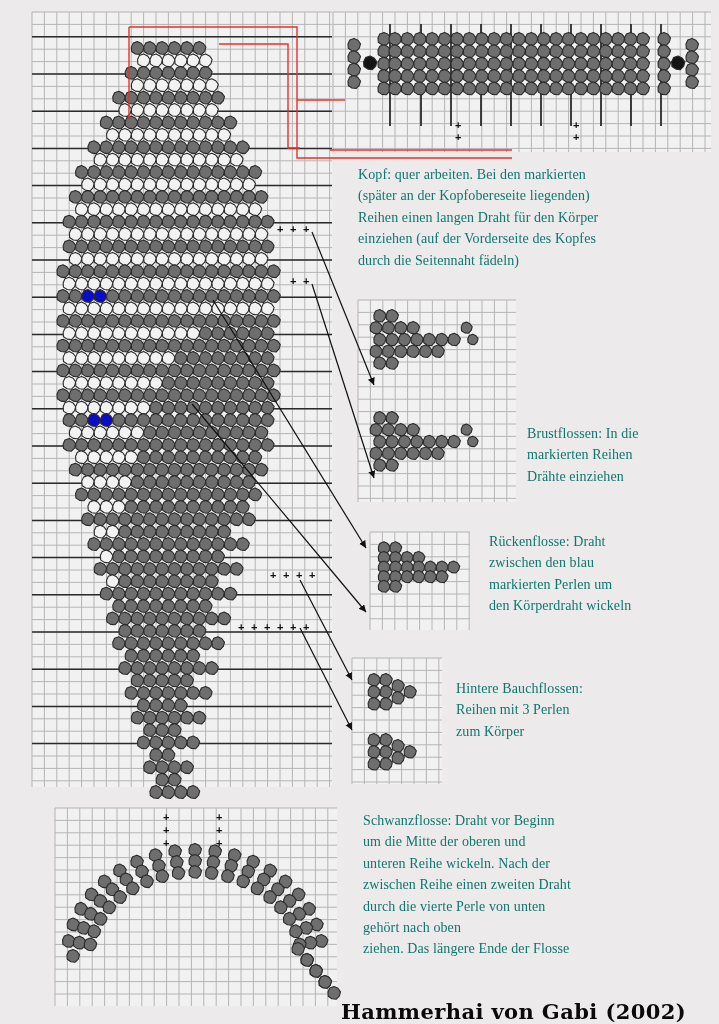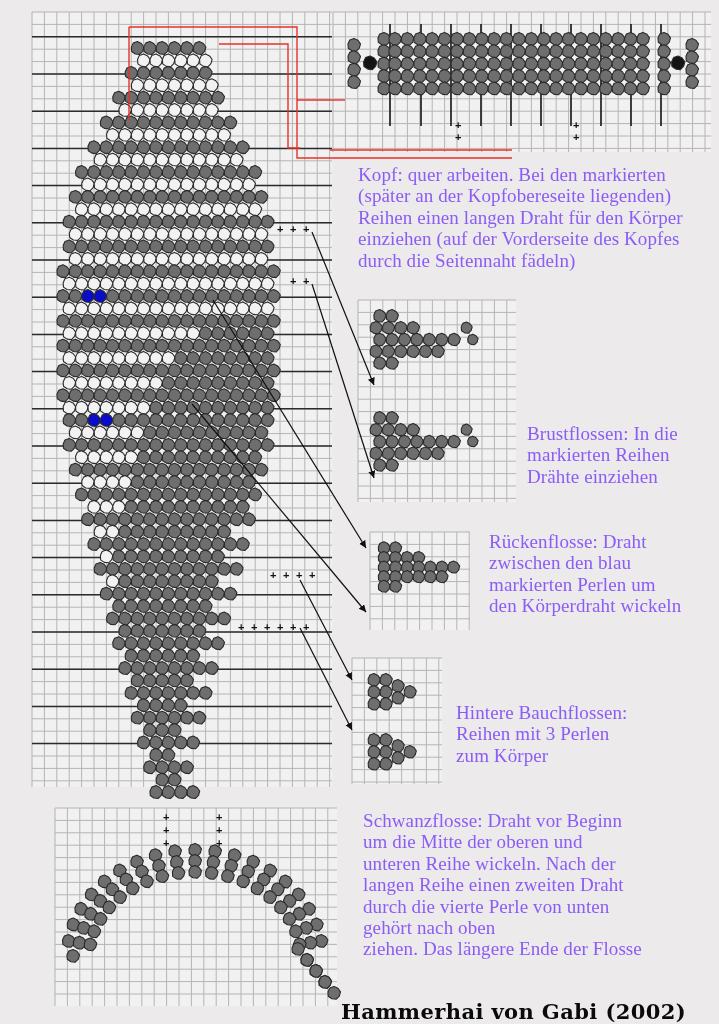--- a/index.html
+++ b/index.html
@@ -12,22 +12,22 @@
   }
   .page{position:absolute;inset:0;}
   .panel{position:absolute;}
   .grid-bg{
     position:absolute;inset:0;
     background-color:#f2f1f1;
   }
   svg.gridsvg{position:absolute;left:0;top:0;overflow:visible;}
   .note{
     position:absolute;
-    color:#8b5cf6;
-    font-size:19px;
+    color:#0f766e;
+    font-size:14px;
     line-height:21.4px;
     font-family:"Liberation Serif","DejaVu Serif",serif;
     letter-spacing:0.1px;
   }
   .title{
     position:absolute;
     font-family:"DejaVu Serif","Liberation Serif",serif;
     font-weight:bold;
     font-size:21px;
     color:#0a0a0a;
@@ -1380,31 +1380,31 @@
     <div>Drähte einziehen</div>
   </div>
 
   <div class="note" style="left:481px;top:531px;width:236px;margin-left:8px;">
     <div>Rückenflosse: Draht</div>
     <div>zwischen den blau</div>
     <div>markierten Perlen um</div>
     <div>den Körperdraht wickeln</div>
   </div>
 
-  <div class="note" style="left:456px;top:678px;width:230px;margin-top:24px;">
+  <div class="note" style="left:456px;top:678px;width:230px;">
     <div>Hintere Bauchflossen:</div>
     <div>Reihen mit 3 Perlen</div>
     <div>zum Körper</div>
   </div>
 
   <div class="note" style="left:363px;top:810px;width:352px;">
     <div>Schwanzflosse: Draht vor Beginn</div>
     <div>um die Mitte der oberen und</div>
     <div>unteren Reihe wickeln. Nach der</div>
-    <div>langen Reihe einen zweiten Draht</div>
+    <div>zwischen Reihe einen zweiten Draht</div>
     <div>durch die vierte Perle von unten</div>
     <div>gehört nach oben</div>
     <div>ziehen. Das längere Ende der Flosse</div>
   </div>
 
   <div class="title" style="left:341px;top:999px;">Hammerhai von Gabi (2002)</div>
 
   <div id="plus-layer" style="position:absolute;left:0;top:0;width:719px;height:1024px;">
       <div class="plus" style="left: 277px; top: 224px;">+</div>
       <div class="plus" style="left: 290px; top: 224px;">+</div>

